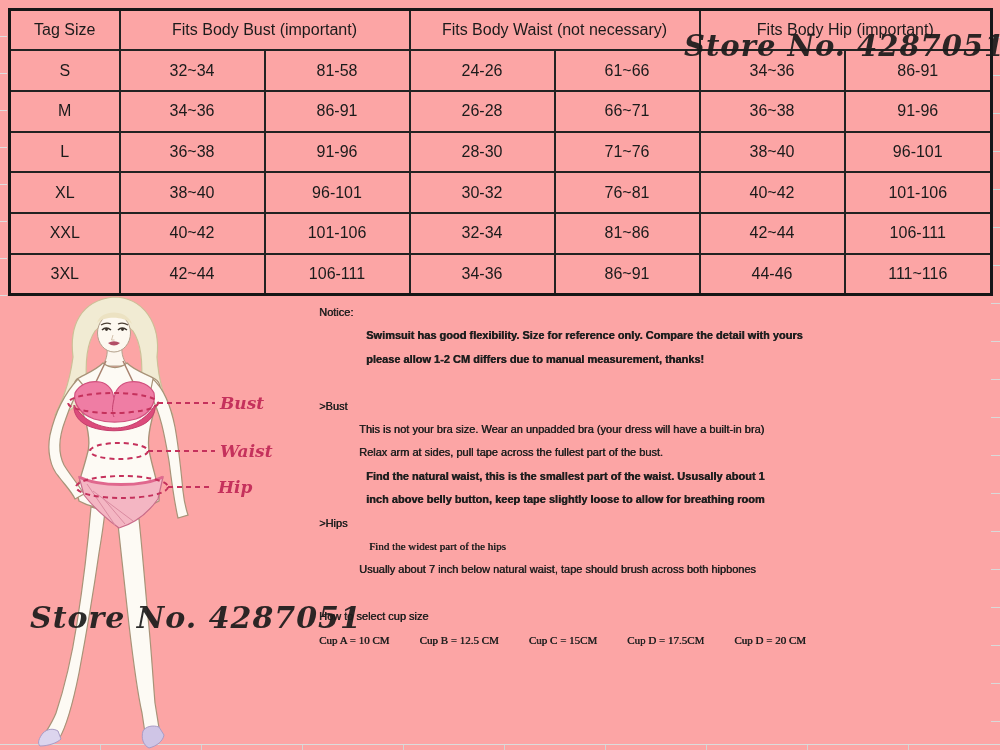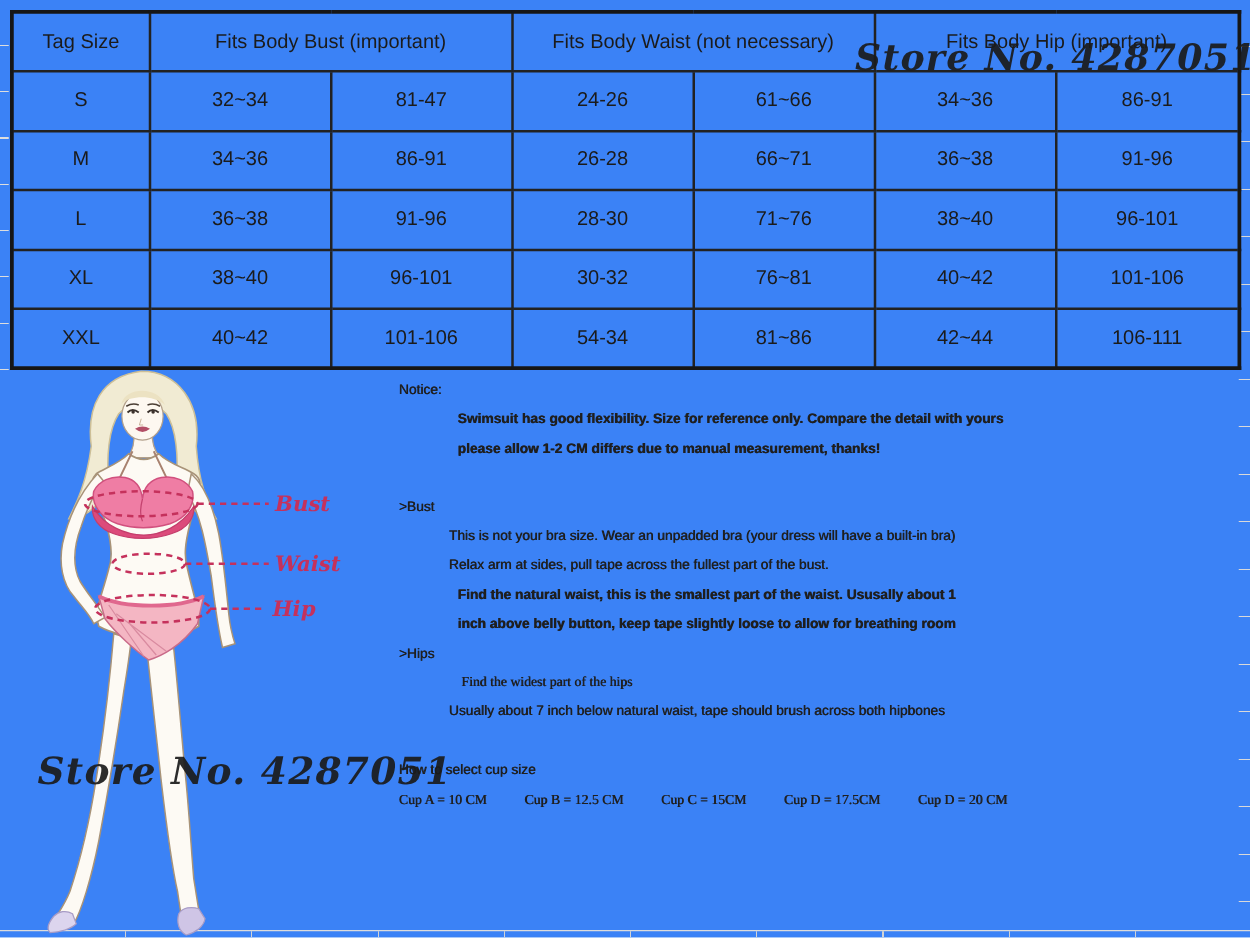--- a/index.html
+++ b/index.html
@@ -1,16 +1,16 @@
 <!DOCTYPE html>
 <html><head>
 <meta charset="utf-8">
 <style>
   html,body{margin:0;padding:0;background:#ffffff;}
-  #page{position:relative;width:1000px;height:750px;background:#3b82f6;overflow:hidden;
+  #page{position:relative;width:1000px;height:750px;background:#fca5a5;overflow:hidden;
         font-family:"Liberation Sans",sans-serif;color:#1b1b1b;}
 
   
   .edge-right{position:absolute;right:0;top:0;width:9px;height:745px;z-index:0;
     background:repeating-linear-gradient(to bottom,transparent 0 37px,#d9d9d9 37px 38px);}
   .edge-left{position:absolute;left:0;top:0;width:7px;height:300px;z-index:0;
     background:repeating-linear-gradient(to bottom,transparent 0 36px,#dedede 36px 37px);}
   .edge-bottom{position:absolute;left:0;top:744px;width:1000px;height:6px;z-index:0;
     border-top:1px solid #dcdcdc;
     background:repeating-linear-gradient(to right,transparent 0 100px,#d4d4d4 100px 101px);}
@@ -63,21 +63,21 @@
     <tbody>
         <tr>
       <td>Tag Size</td>
       <td colspan="2">Fits Body Bust (important)</td>
       <td colspan="2">Fits Body Waist (not necessary)</td>
       <td colspan="2">Fits Body Hip (important)</td>
     </tr>
     <tr>
       <td>S</td>
       <td>32~34</td>
-      <td>81-47</td>
+      <td>81-58</td>
       <td>24-26</td>
       <td>61~66</td>
       <td>34~36</td>
       <td>86-91</td>
     </tr>
     <tr>
       <td>M</td>
       <td>34~36</td>
       <td>86-91</td>
       <td>26-28</td>
@@ -100,24 +100,33 @@
       <td>96-101</td>
       <td>30-32</td>
       <td>76~81</td>
       <td>40~42</td>
       <td>101-106</td>
     </tr>
     <tr>
       <td>XXL</td>
       <td>40~42</td>
       <td>101-106</td>
-      <td>54-34</td>
+      <td>32-34</td>
       <td>81~86</td>
       <td>42~44</td>
       <td>106-111</td>
+    </tr>
+    <tr>
+      <td>3XL</td>
+      <td>42~44</td>
+      <td>106-111</td>
+      <td>34-36</td>
+      <td>86~91</td>
+      <td>44-46</td>
+      <td>111~116</td>
     </tr>
   </tbody>
     </table>
 
   <div class="wm wm-top">Store No. 4287051</div>
   <div class="wm wm-bottom">Store No. 4287051</div>
 
   <svg id="figure" viewBox="0 0 265 455">
 
     <path d="M98,2 C66,6 54,30 58,62 C54,92 46,108 40,120 C56,119 68,106 72,92 C70,70 72,48 80,36 C88,26 110,26 118,36 C126,48 128,70 126,92 C130,106 142,119 158,120 C150,106 144,90 142,62 C146,28 128,2 98,2 Z" fill="#f1ebd3" stroke="#cdbf97" stroke-width="1.2"></path>

